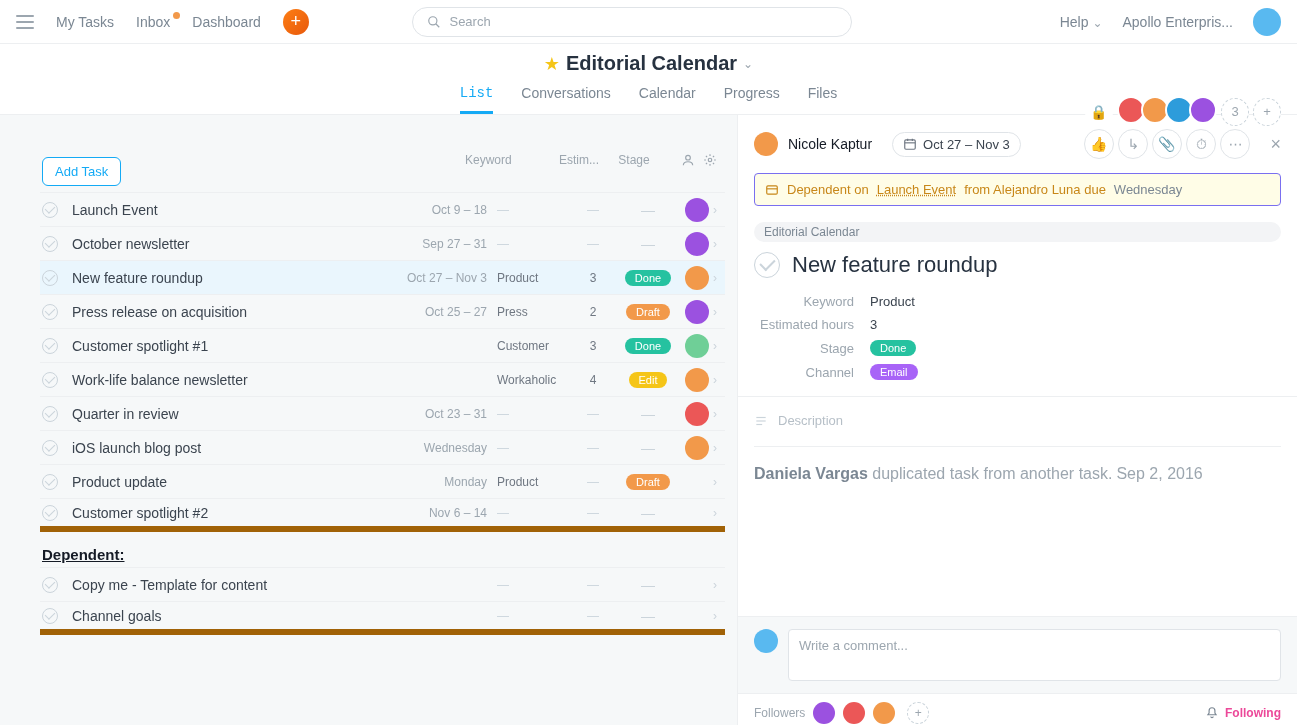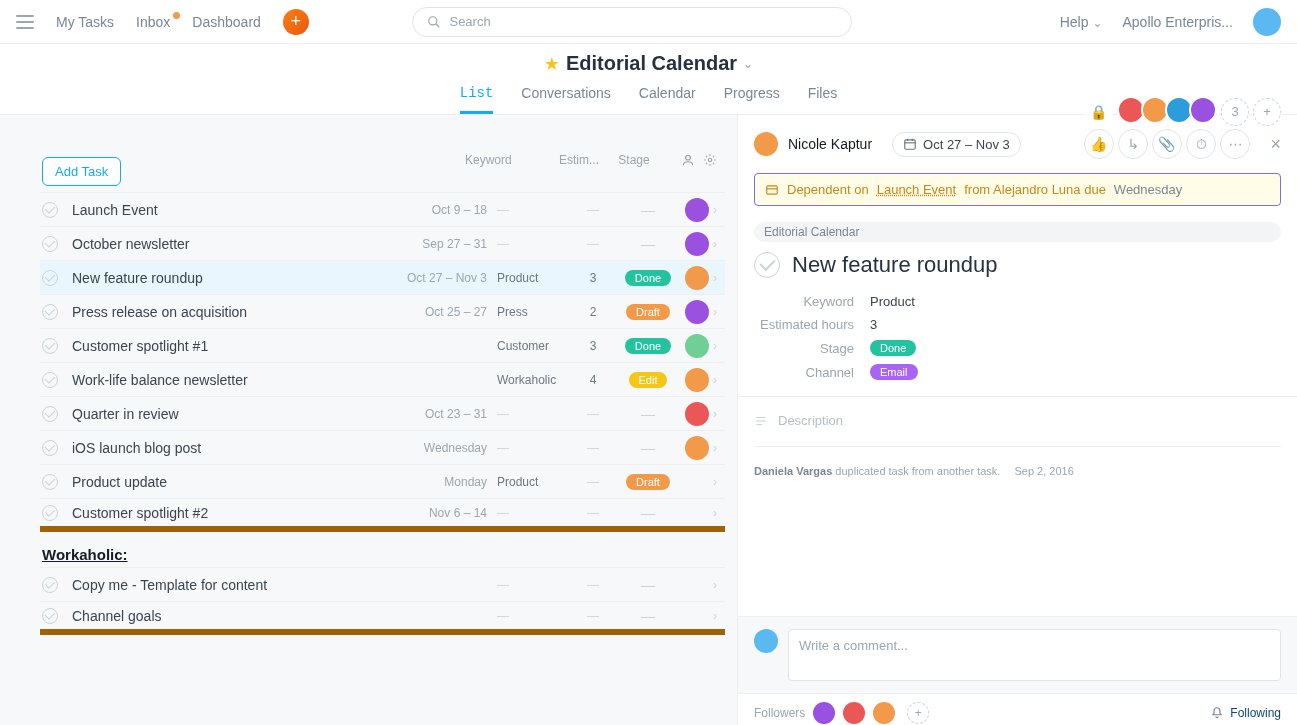--- a/index.html
+++ b/index.html
@@ -71,28 +71,28 @@
   .proj-chip { display: inline-block; background: #f3f4f6; color: #7b8793; border-radius: 10px; padding: 3px 10px; font-size: 12px; margin: 6px 16px; }
   .detail-title-row { display: flex; align-items: center; gap: 12px; padding: 4px 16px 12px 16px; }
   .detail-title { font-size: 22px; font-weight: 500; color: #273240; }
   .big-check { width: 26px; height: 26px; border: 1.5px solid #cbd4db; border-radius: 50%; position: relative; }
   .big-check::after { content: ""; width: 7px; height: 12px; border: solid #cbd4db; border-width: 0 2px 2px 0; transform: rotate(45deg); position: absolute; left: 8px; top: 3px; }
   .field-row { display: flex; align-items: center; padding: 4px 16px; font-size: 13px; }
   .field-label { width: 116px; text-align: right; color: #9ca6af; padding-right: 16px; }
   .field-val { color: #3b444f; }
   .desc-row { display: flex; align-items: center; padding: 16px 16px 8px 16px; color: #b6bfc7; border-top: 1px solid #edeff1; margin-top: 12px; gap: 10px; }
   .hr { height: 1px; background: #edeff1; margin: 10px 16px; }
-  .history { padding: 8px 16px; font-size: 11px; color: #9ca6af; display: flex; gap: 14px; }
+  .history { padding: 8px 16px; font-size: 16px; color: #9ca6af; display: flex; gap: 4px; }
   .history b { color: #7b8793; font-weight: 600; }
   .spacer { flex: 1; }
   .comment-box { border-top: 1px solid #edeff1; padding: 12px 16px; display: flex; gap: 10px; background: #f6f8f9; }
   .comment-input { flex: 1; height: 52px; border: 1px solid #e0e4e8; border-radius: 4px; background: #fff; padding: 8px 10px; color: #9ca6af; font-size: 13px; }
   .followers-row { display: flex; align-items: center; padding: 8px 16px; border-top: 1px solid #edeff1; font-size: 12px; color: #9ca6af; gap: 8px; background: #fff; }
   .followers-row .avatar { width: 22px; height: 22px; }
-  .following { margin-left: auto; display: flex; align-items: center; gap: 6px; color: #0c4a6e; font-weight: 400; }
+  .following { margin-left: auto; display: flex; align-items: center; gap: 6px; color: #ec4899; font-weight: 700; }
   svg.ico { width: 14px; height: 14px; }
 </style>
 </head>
 <body>
 
 <div class="topbar">
   <div class="hamburger">
       <span></span>
       <span></span>
       <span></span>
@@ -271,21 +271,21 @@
           <span class="task-name">Customer spotlight #2</span>
           <span class="task-date">Nov 6 – 14</span>
           <span class="task-key"><span class="dash">—</span></span>
           <span class="task-est"><span class="dash">—</span></span>
           <span class="task-stage"><span class="dash">—</span></span>
           <span class="task-av">
             <span class="chev">›</span>
           </span>
         </div>
       </div>
-    <div class="section-title">Workaholic:</div>
+    <div class="section-title">Dependent:</div>
     <div id="ref-tasks">
         <div class="task-row">
           <span class="check-circle"></span>
           <span class="task-name">Copy me - Template for content</span>
           <span class="task-date"></span>
           <span class="task-key"><span class="dash">—</span></span>
           <span class="task-est"><span class="dash">—</span></span>
           <span class="task-stage"><span class="dash">—</span></span>
           <span class="task-av">
             <span class="chev">›</span>

